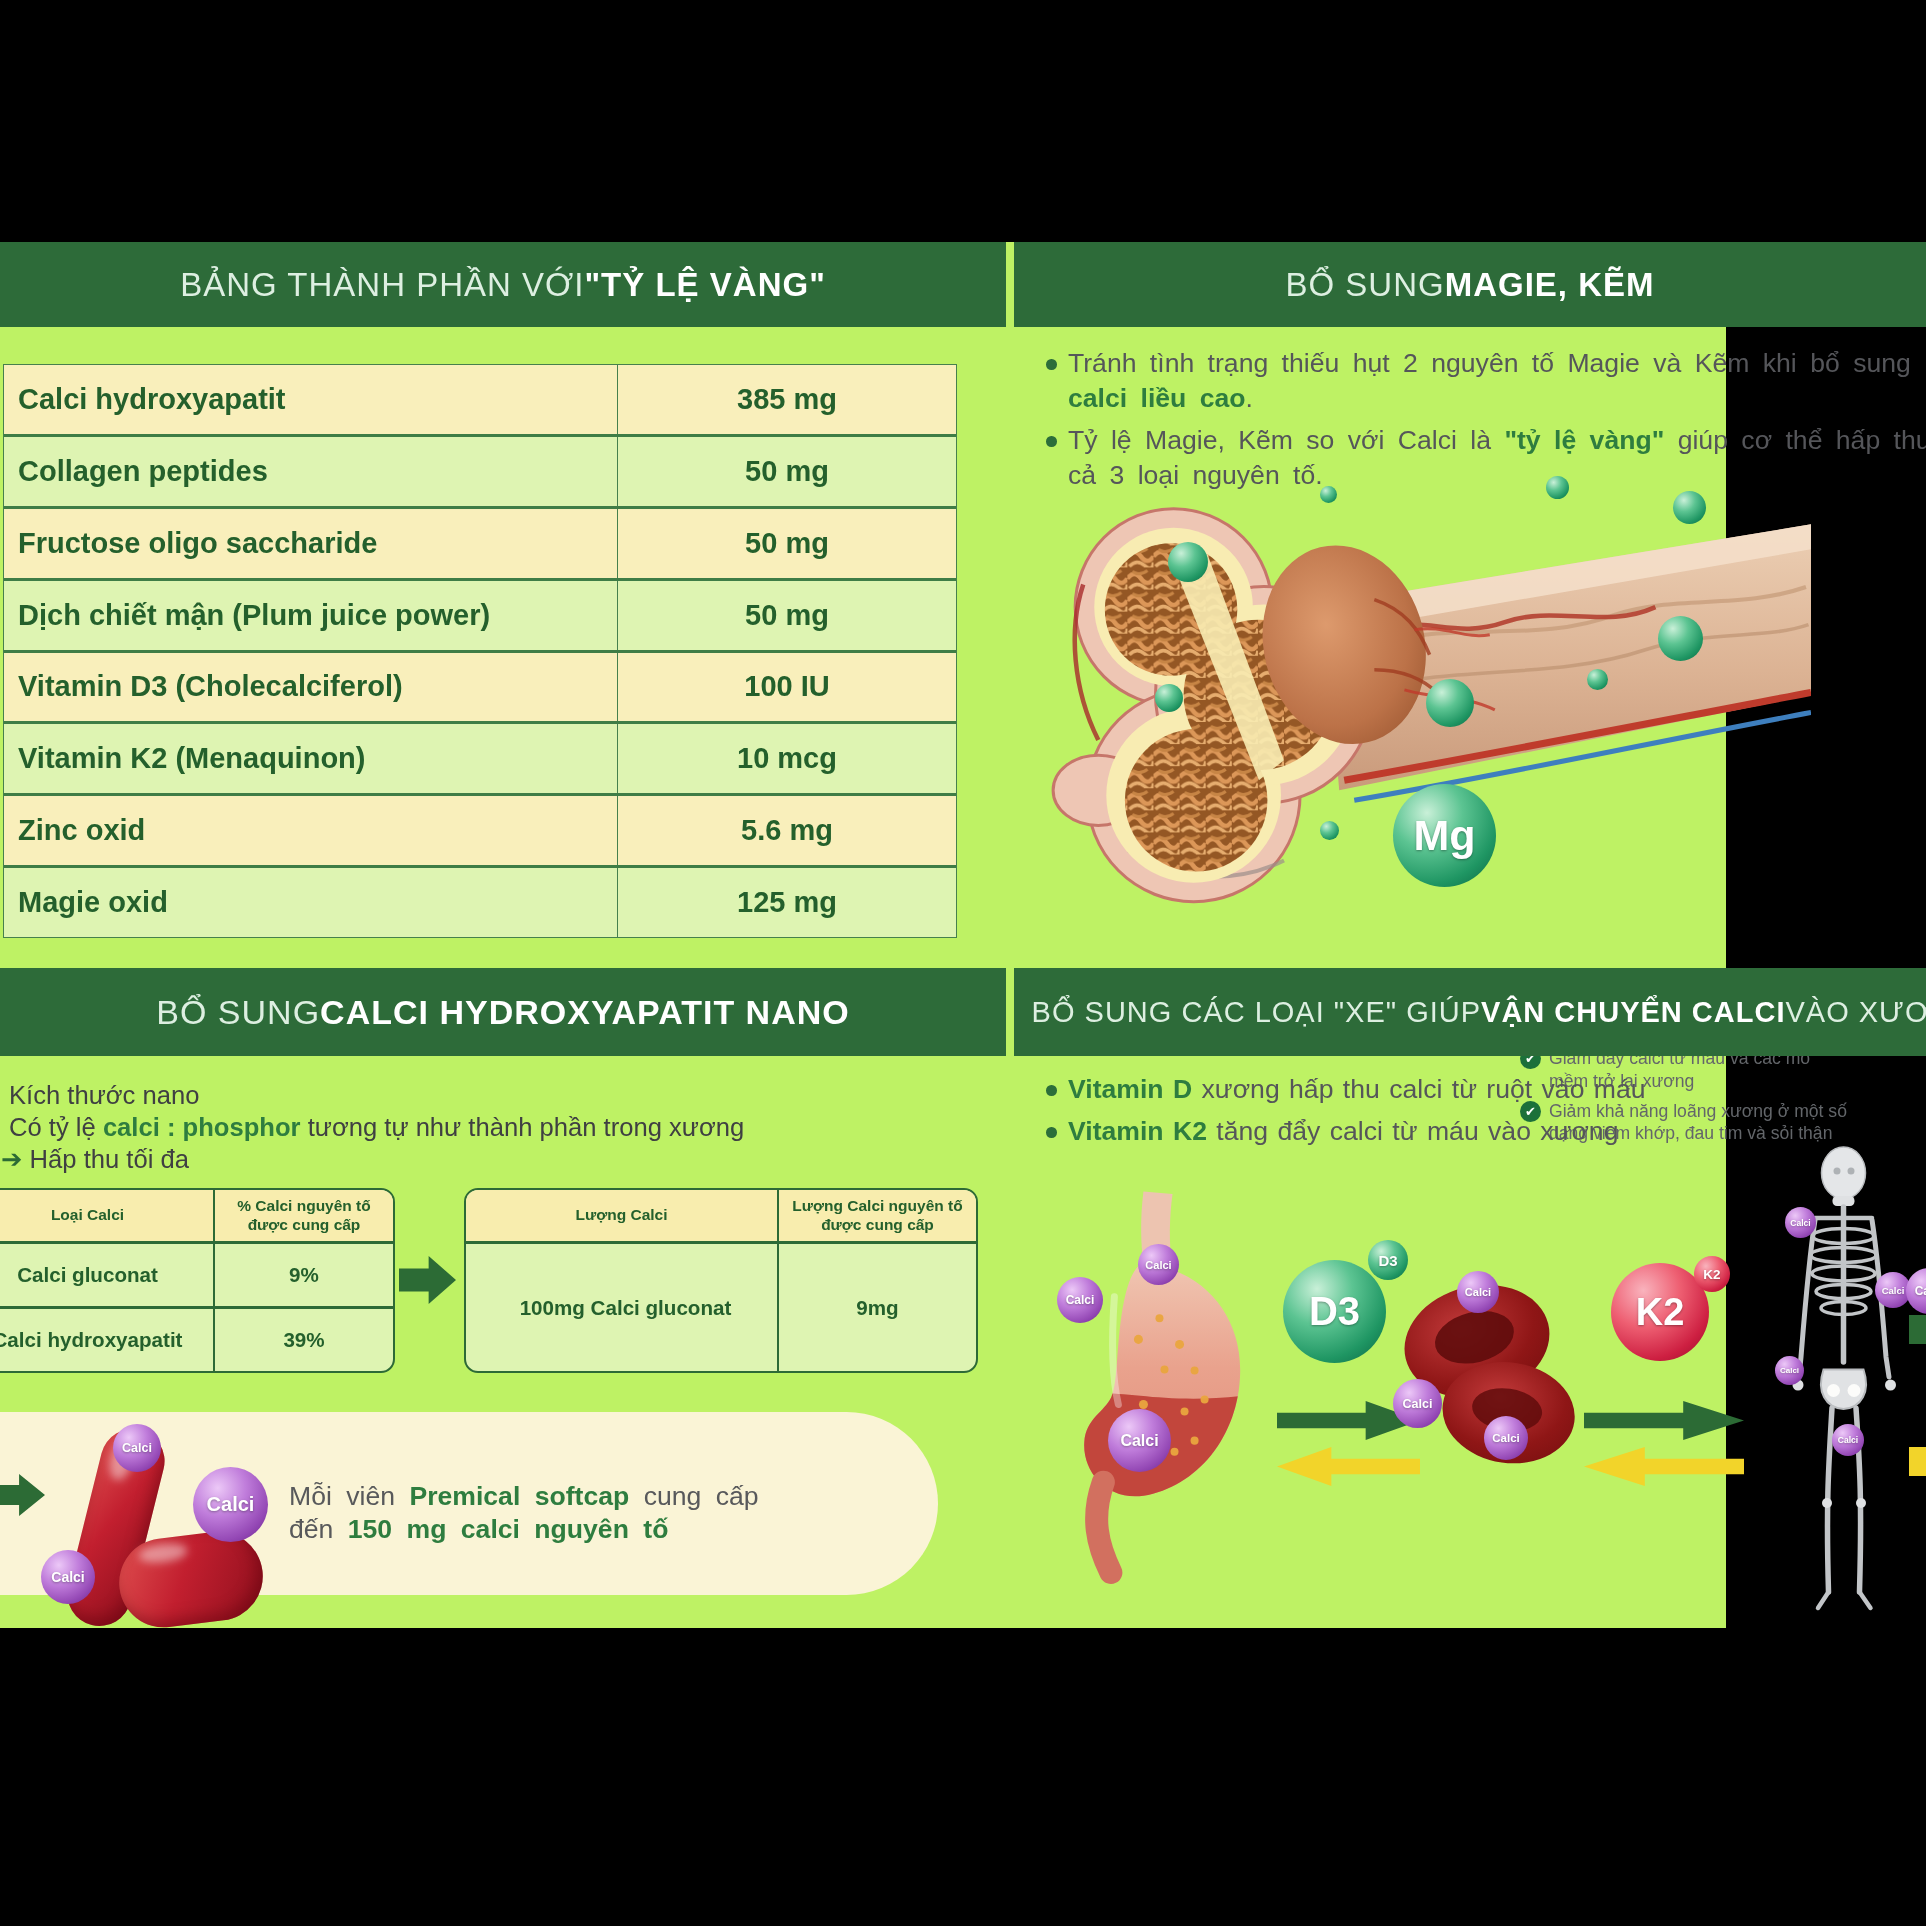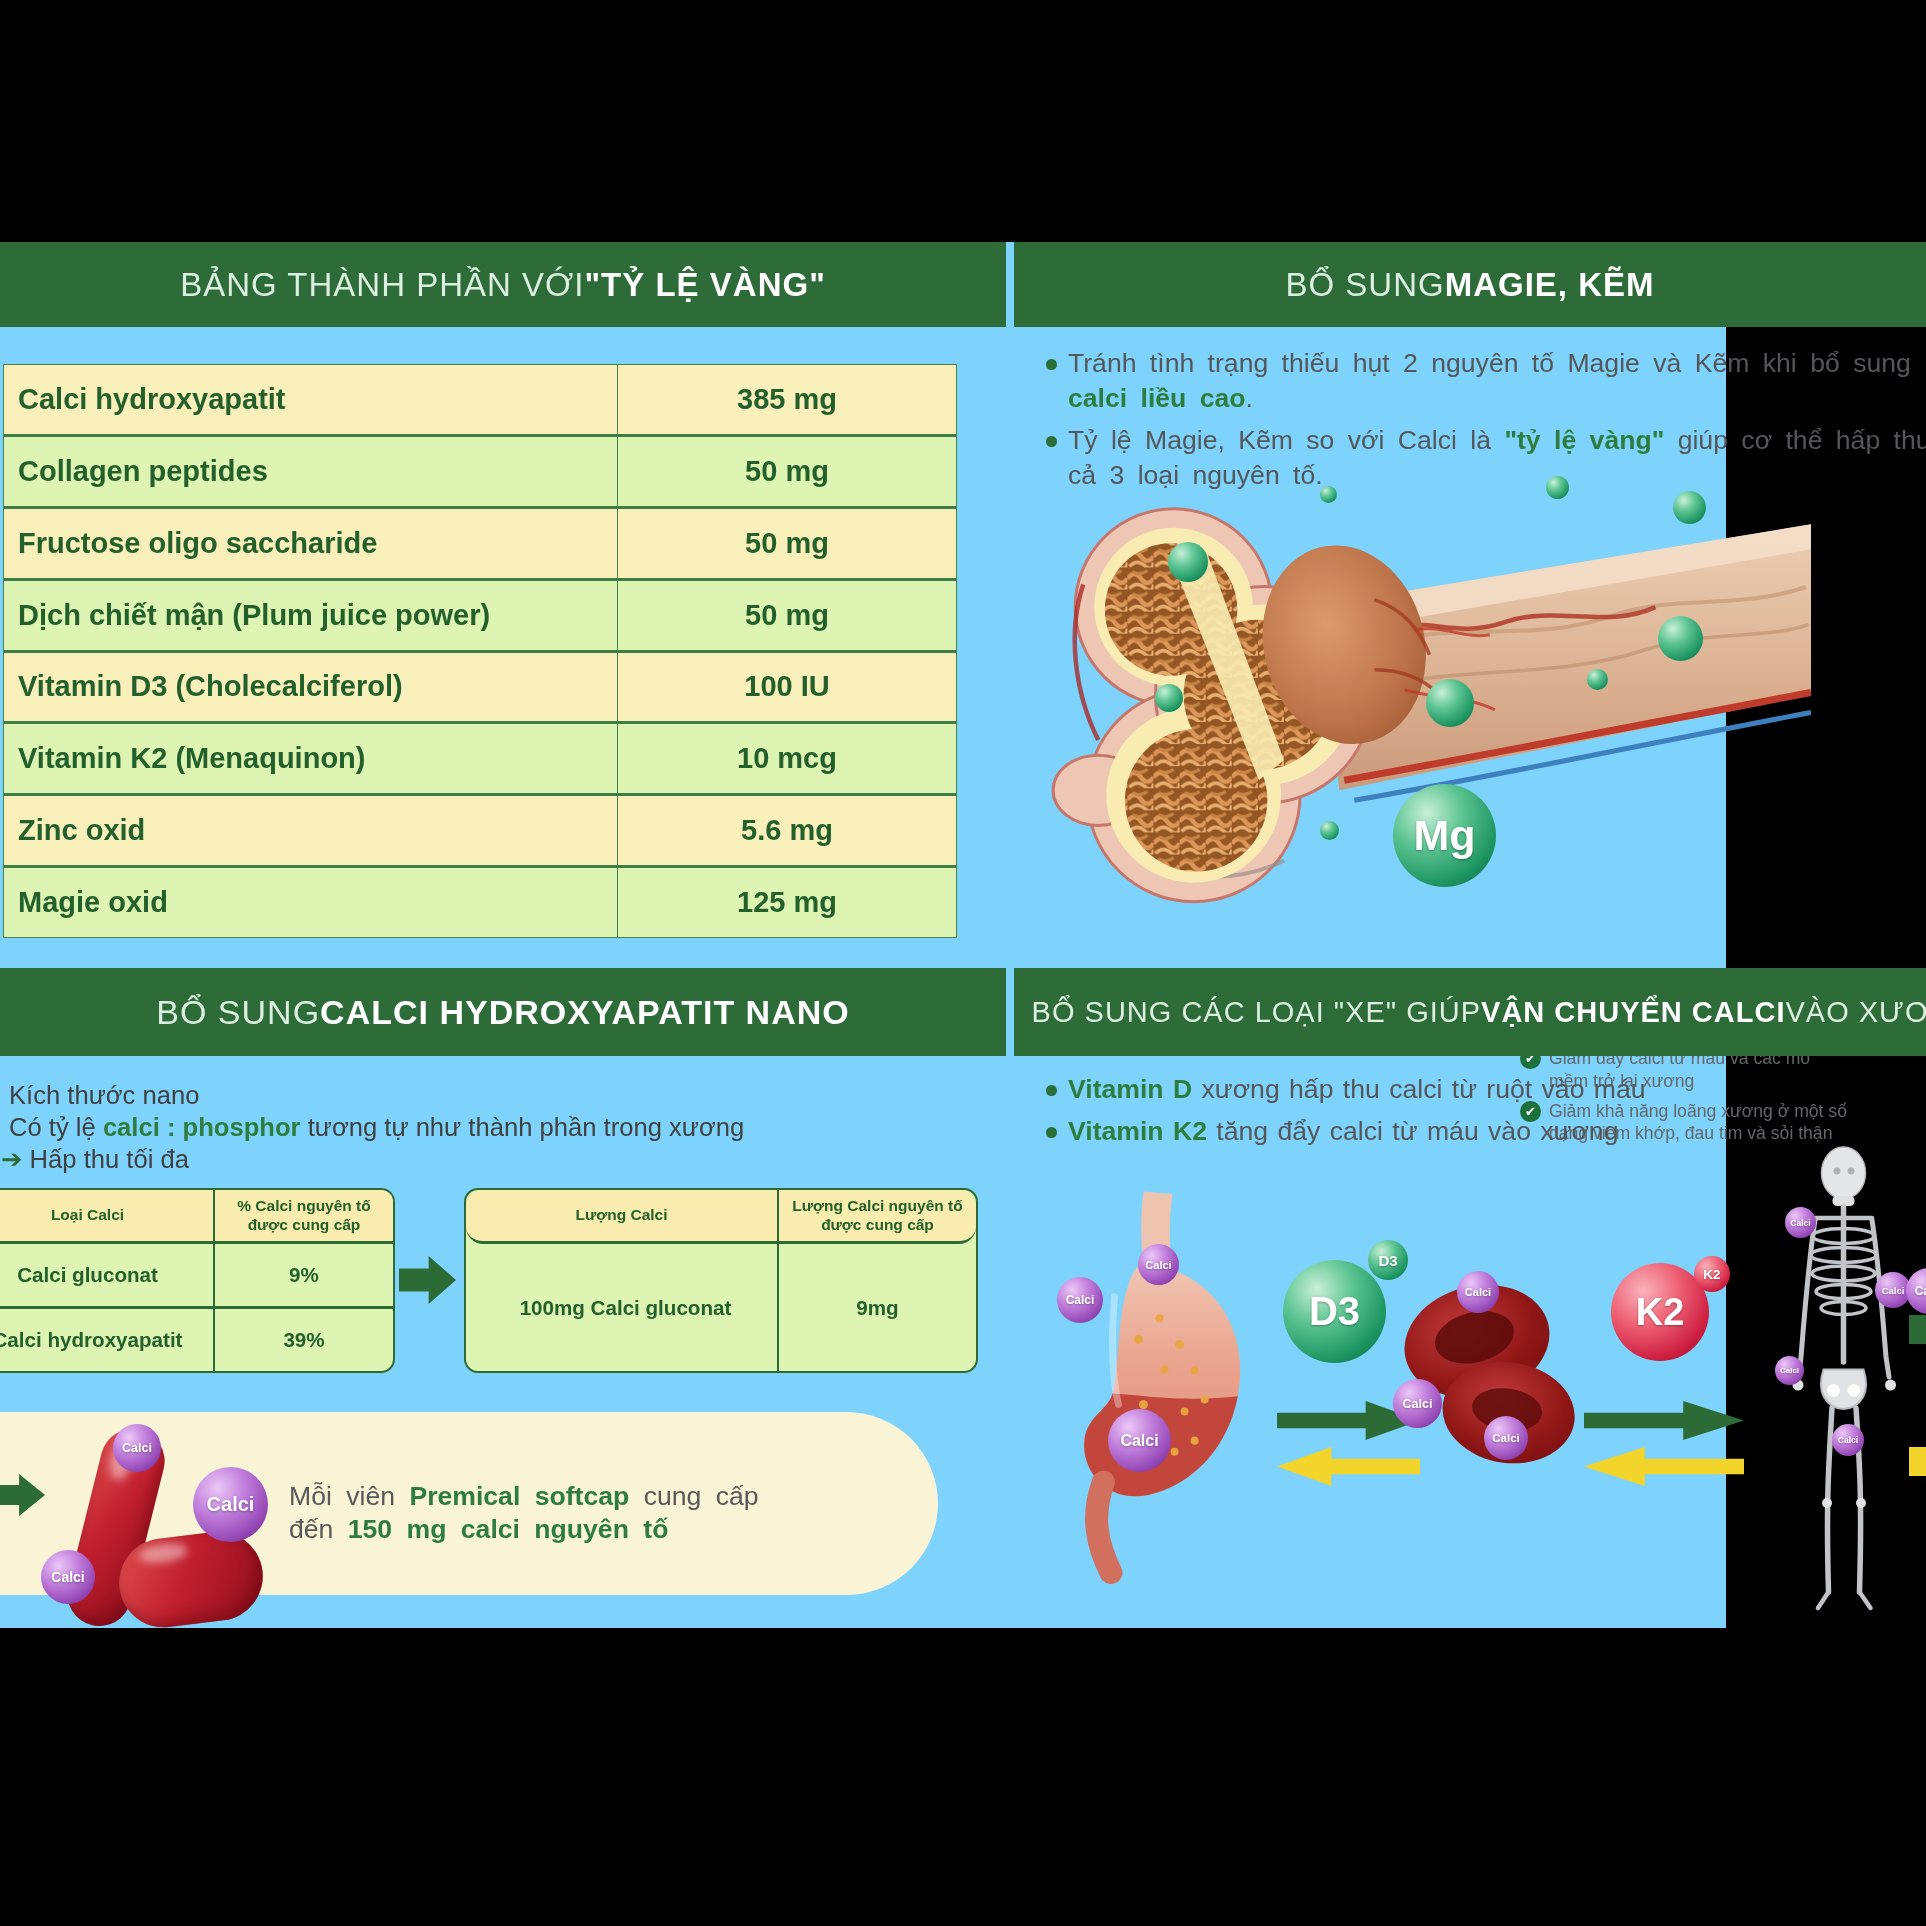--- a/index.html
+++ b/index.html
@@ -1,20 +1,20 @@
 <!DOCTYPE html>
 <html style="font-size:8px"><head>
 <meta charset="utf-8">
 <style>
   * { margin:0; padding:0; box-sizing:border-box; }
   html,body { width:1926px; height:1926px; background:#000; overflow:hidden;
               font-family:"Liberation Sans","DejaVu Sans",sans-serif; }
   #stage { position:absolute; left:0; top:0; width:1926px; height:1926px; background:#000; overflow:hidden; }
   .abs { position:absolute; }
-  #content { left:0; top:242px; width:1726px; height:1386px; background:#7dd3fc; }
+  #content { left:0; top:242px; width:1726px; height:1386px; background:#bef264; }
 
   
   .hbar { background:#2d6b39; color:#fff; display:flex; align-items:center; justify-content:center;
           white-space:nowrap; overflow:hidden; letter-spacing:1px; }
   .hbar .w-light { font-weight:400; color:#ddefe1; }
   .hbar .w-bold  { font-weight:800; color:#ffffff; }
 
   
   #ingredient-table { left:3px; top:122px; width:954px; height:574px; display:flex; flex-direction:column;
                       border:1.5px solid #46804d; }
@@ -255,21 +255,21 @@
             <div class="mini-c1" style="width: 253px;">Calci gluconat</div>
             <div class="mini-c2">9%</div>
           </div>
           <div class="mini-row">
             <div class="mini-c1" style="width: 253px;">Calci hydroxyapatit</div>
             <div class="mini-c2">39%</div>
           </div>
         </div>
       <div class="abs arrow-chunky" style="left:399px; top:1014px; width:57px; height:48px;"></div>
       <div class="abs mini-table" style="left:464px; top:946px; width:514px; height:185px;">
-          <div class="mini-head" style="flex: 0 0 54px; border-radius: 17px;">
+          <div class="mini-head" style="flex: 0 0 54px;">
             <div class="mini-c1" style="width: 313px;">Lượng Calci</div>
             <div class="mini-c2">Lượng Calci nguyên tố được cung cấp</div>
           </div>
           <div class="mini-row">
             <div class="mini-c1" style="width: 313px; padding-left: 8px;">100mg Calci gluconat</div>
             <div class="mini-c2">9mg</div>
           </div>
         </div>
 
       <div class="abs" id="cream-box"></div>

